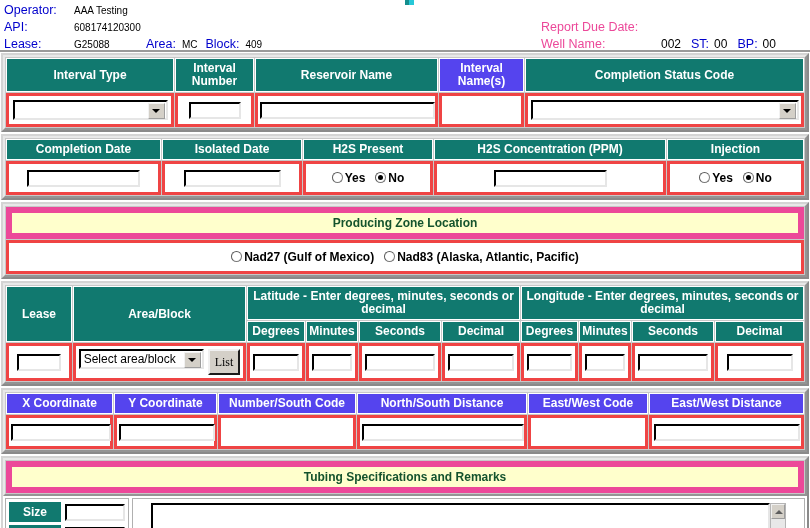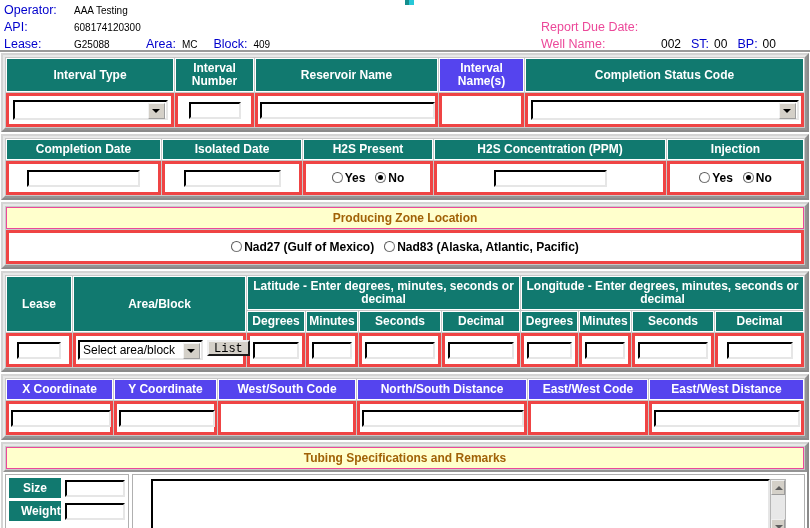--- a/index.html
+++ b/index.html
@@ -90,26 +90,26 @@
   .dcell {
     background: #ffffff;
     text-align: center;
     padding: 3px 2px;
     border: 3px solid #ef4444;
     height: 22px;
     vertical-align: middle;
   }
   .yellowbar {
     background: #ffffcc;
-    color: #a16207;
+    color: #14532d;
     font-weight: bold;
     font-size: 12px;
     text-align: center;
     padding: 3px 2px;
-    border: 1px solid #ec4899;
+    border: 6px solid #ec4899;
   }
 
   
   input.txt {
     border: 2px inset #dcdcdc;
     border-top-color: #333; border-left-color:#333;
     border-right-color:#e6e6e6; border-bottom-color:#e6e6e6;
     background: #ffffff;
     font-family: "Liberation Sans", sans-serif;
     font-size: 12px;
@@ -142,28 +142,28 @@
   }
   .selwrap .arrow:after {
     content: "";
     position: absolute;
     left: 3px; top: 5px;
     border-left: 4px solid transparent;
     border-right: 4px solid transparent;
     border-top: 4px solid #000;
   }
   button.smallbtn {
-    font-family: Liberation Mono, monospace;
+    font-family: Liberation Serif, serif;
     font-size: 12px;
     background: #d4d0c8;
     border: 2px outset #f0f0f0;
     border-right-color: #707070;
     border-bottom-color: #707070;
     padding: 0px 5px;
-    height: 16px;
+    height: 26px;
     cursor: pointer;
     color: #000;
   }
   .radio {
     display: inline-block;
     width: 11px; height: 11px;
     border-radius: 50%;
     border: 1px solid #7a7a7a;
     border-top-color: #5a5a5a;
     border-left-color: #5a5a5a;
@@ -276,21 +276,21 @@
 
     <div class="info-row">
       <span class="lbl c1">API:</span>
       <span class="val">608174120300</span>
     </div>
 
     <div class="info-row">
       <span class="lbl c1">Lease:</span>
       <span class="val" style="width:72px;display:inline-block">G25088</span>
       <span class="lbl" style="margin-right:6px">Area:</span>
-      <span class="val" style="margin-right:16px">MC</span>
+      <span class="val" style="margin-right:8px">MC</span>
       <span class="lbl" style="margin-right:6px">Block:</span>
       <span class="val">409</span>
     </div>
 
     <div class="right-info">
       <div class="info-row">
         <span class="lbl ri-lbl">Report Due Date:</span>
         <span class="val"></span>
       </div>
       <div class="info-row">
@@ -462,21 +462,21 @@
           <col style="width:103px">
           <col style="width:138px">
         <col style="width:170px">
           <col style="width:120px">
           <col style="width:auto">
       </colgroup>
       <tbody>
           <tr>
         <td class="hcell purple">X Coordinate</td>
         <td class="hcell purple">Y Coordinate</td>
-        <td class="hcell purple">West/South Code</td>
+        <td class="hcell purple">Number/South Code</td>
         <td class="hcell purple">North/South Distance</td>
         <td class="hcell purple">East/West Code</td>
         <td class="hcell purple">East/West Distance</td>
       </tr>
       <tr>
         <td class="dcell"><input class="txt" style="width: 100px;" value=""></td>
         <td class="dcell"><input class="txt" style="width: 96px;" value=""></td>
         <td class="dcell"></td>
         <td class="dcell"><input class="txt" style="width: 162px;" value=""></td>
         <td class="dcell"></td>

